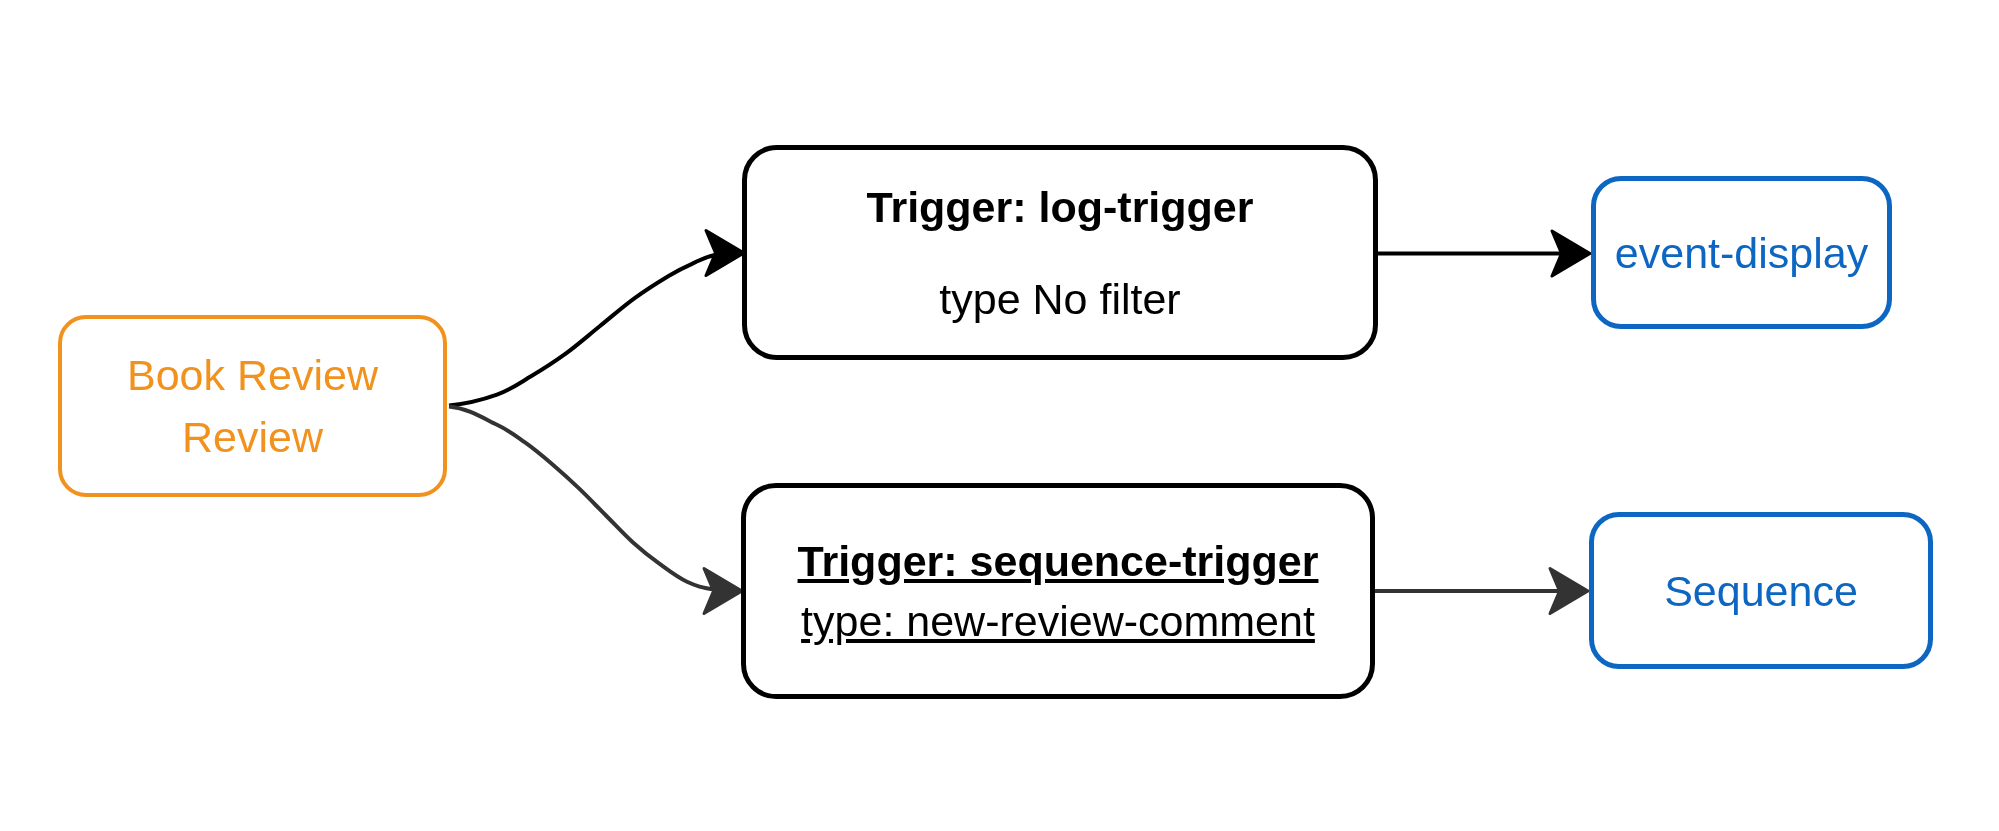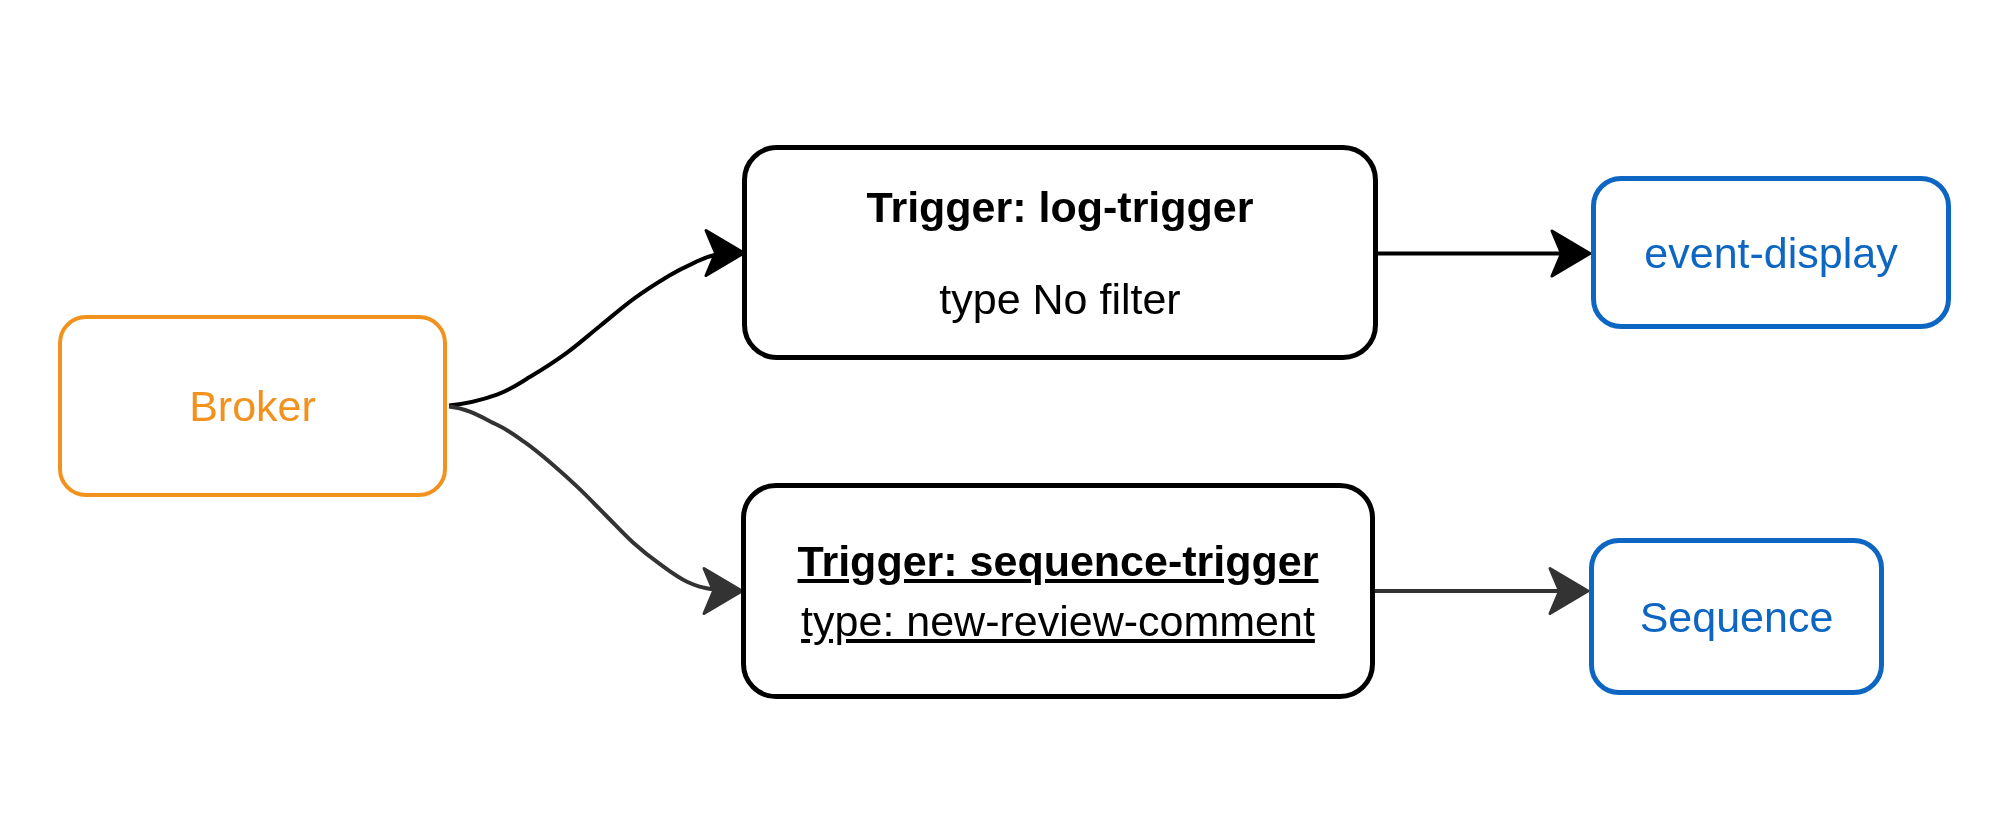--- a/index.html
+++ b/index.html
@@ -80,29 +80,28 @@
   .node-sink {
     border: 5px solid var(--sink, #0c66c2);
     border-radius: 30px;
     color: var(--sink, #0c66c2);
     font-size: 43px;
     line-height: 48px;
   }
   .node-event-display {
     left: 1591px;
     top: 176px;
-    width: 360px;
+    width: 301px;
     height: 153px;
   }
   .node-sequence {
     left: 1589px;
     top: 512px;
-    width: 295px;
+    width: 344px;
     height: 157px;
-    margin-top: 26px;
   }
 </style>
 </head>
 <body>
 
 <div class="canvas">
 
   <svg class="edge-layer" viewBox="0 0 1999 831" aria-hidden="true">
 
     <path class="edge primary" d="M 449.0 405.5 C 469.0 403.5, 483.3 399.5, 497.0 394.6 C 510.7 389.7, 519.5 383.2, 531.0 376.3 C 542.5 369.4, 554.5 361.8, 566.0 353.4 C 577.5 345.0, 588.7 335.1, 600.0 326.0 C 611.3 316.9, 622.5 307.0, 634.0 298.6 C 645.5 290.2, 659.5 281.4, 669.0 275.7 C 678.5 270.0, 683.0 267.8, 691.0 264.3 C 699.0 260.8, 703.0 257.2, 717.0 254.5"></path>
@@ -112,21 +111,22 @@
     <path class="arrowhead secondary" d="M 742 591 L 704 568.5 L 713.5 591 L 704 613.5 Z"></path>
 
     <path class="edge primary" d="M 1378 253.5 L 1560 253.5"></path>
     <path class="arrowhead primary" d="M 1590 253.5 L 1552 231 L 1561.5 253.5 L 1552 276 Z"></path>
 
     <path class="edge secondary" d="M 1375 591 L 1558 591"></path>
     <path class="arrowhead secondary" d="M 1588 591 L 1550 568.5 L 1559.5 591 L 1550 613.5 Z"></path>
   </svg>
 
   <div class="node node-broker">
-    <div>Broker</div>
+    <div>Book Review</div>
+    <div>Review</div>
   </div>
 
   <div class="node node-trigger node-trigger-log">
     <div class="node-title">Trigger: log-trigger</div>
     <div class="node-subtitle">type No filter</div>
   </div>
 
   <div class="node node-trigger node-trigger-sequence">
     <div class="node-title">Trigger: sequence-trigger</div>
     <div class="node-subtitle">type: new-review-comment</div>

